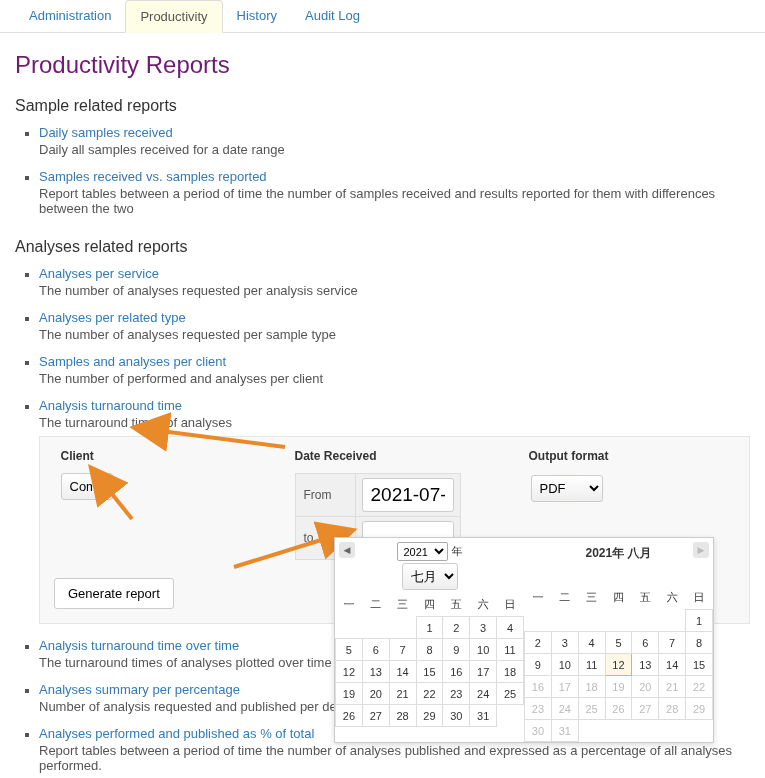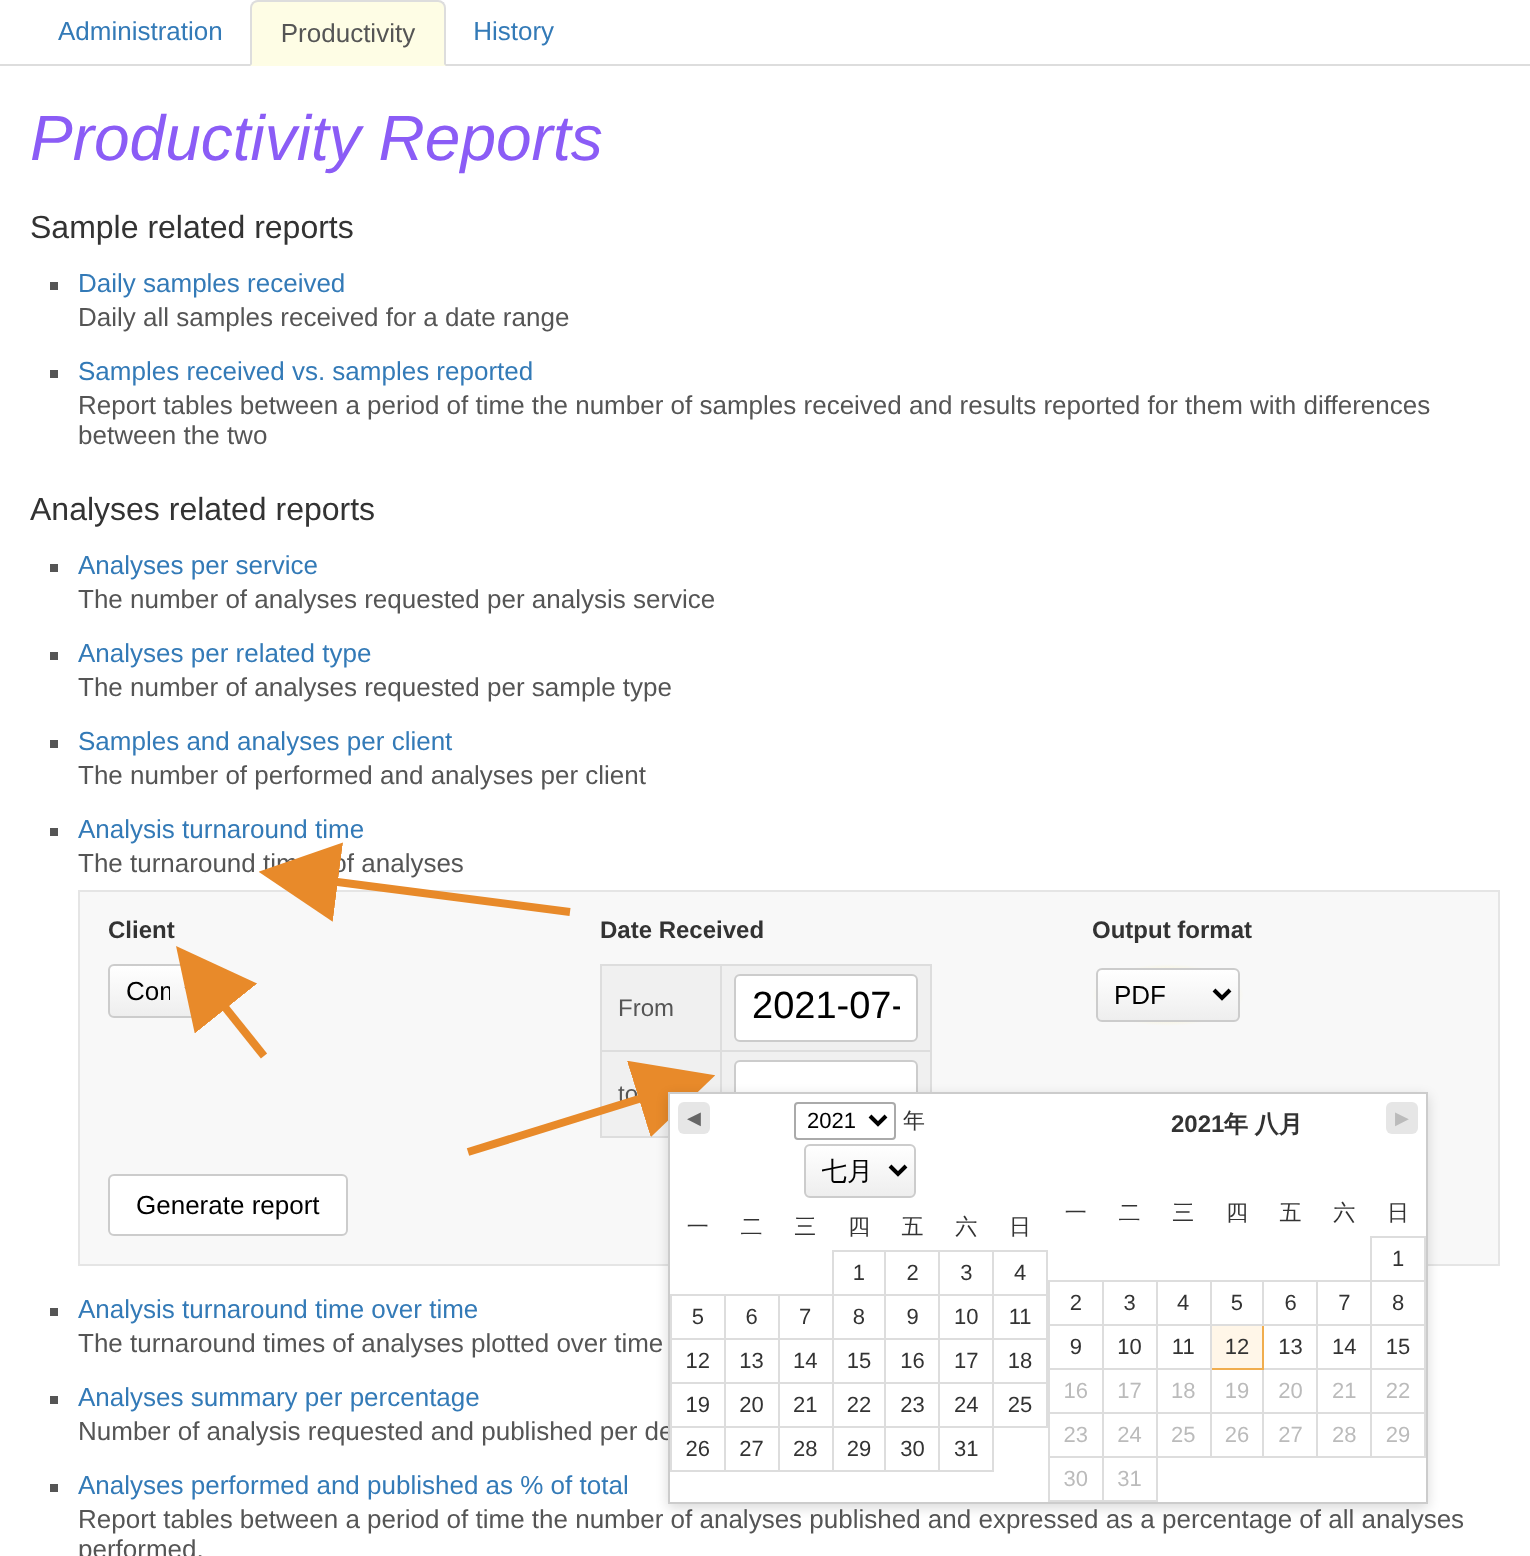--- a/index.html
+++ b/index.html
@@ -1,29 +1,29 @@
 <!DOCTYPE html>
 <html><head>
 <meta charset="utf-8">
 <style>
   * { box-sizing: border-box; margin: 0; padding: 0; }
   body { font-family: Arial, Helvetica, sans-serif; font-size: 13px; color: #333; background: #fff; width: 765px; }
   .tabs { display: flex; border-bottom: 1px solid #ddd; padding: 0 15px; }
   .tab { padding: 8px 14px; color: #337ab7; cursor: pointer; font-size: 13px; }
   .tab.active { color: #555; background: #fefde5; border: 1px solid #ddd; border-bottom: 1px solid #fefde5; border-radius: 4px 4px 0 0; margin-bottom: -1px; }
   .content { padding: 0 15px 20px; }
-  h1 { font-size: 32px; font-weight: 500; margin: 18px 0 18px; color: #8b5cf6; font-style: italic; }
+  h1 { font-size: 24px; font-weight: 500; margin: 18px 0 18px; color: #701a75; }
   h4 { font-size: 16px; font-weight: 500; margin: 6px 0 10px; color: #333; }
   ul { list-style: none; padding-left: 24px; }
   li { margin-bottom: 12px; position: relative; }
   li::before { content: ""; position: absolute; left: -14px; top: 7px; width: 4px; height: 4px; background: #555; }
   .link { color: #337ab7; cursor: pointer; font-size: 13px; }
   .desc { color: #555; font-size: 13px; margin-top: 2px; }
   .form-box { margin-top: 6px; margin-left: 0; border: 1px solid #e5e5e5; background: #f8f8f8; padding: 12px 14px 14px; position: relative; }
-  .form-row { display: flex; gap: 16px; }
+  .form-row { display: flex; gap: 4px; justify-content: center; }
   .form-col { flex: 0 0 auto; }
   .col-client { width: 230px; }
   .col-date { width: 230px; }
   .col-output { width: 200px; }
   .form-label { font-weight: bold; font-size: 12px; margin-bottom: 10px; display: block; color: #333; }
   select { border: 1px solid #ccc; border-radius: 3px; padding: 4px 4px; font-size: 13px; background: linear-gradient(#fff,#eee); height: 27px; }
   .sel-client { width: 52px; }
   .sel-output { width: 72px; }
   .output-hl { display: inline-block; background: radial-gradient(closest-side, rgba(255,235,120,0.9), rgba(255,235,120,0)); padding: 2px; border-radius: 50%; }
   .tab-hl { background: linear-gradient(rgba(255,235,120,0.35), rgba(255,235,120,0.35)); }
@@ -54,20 +54,21 @@
   .arrow { position: absolute; pointer-events: none; }
   .arrow svg { overflow: visible; }
 </style>
 </head>
 <body>
 
 <div class="tabs">
   <div class="tab">Administration</div>
   <div class="tab active tab-hl">Productivity</div>
   <div class="tab">History</div>
+  <div class="tab">Audit Log</div>
 </div>
 
 <div class="content">
   <h1>Productivity Reports</h1>
 
   <h4>Sample related reports</h4>
   <ul>
     <li>
       <span class="link">Daily samples received</span>
       <div class="desc">Daily all samples received for a date range</div>

